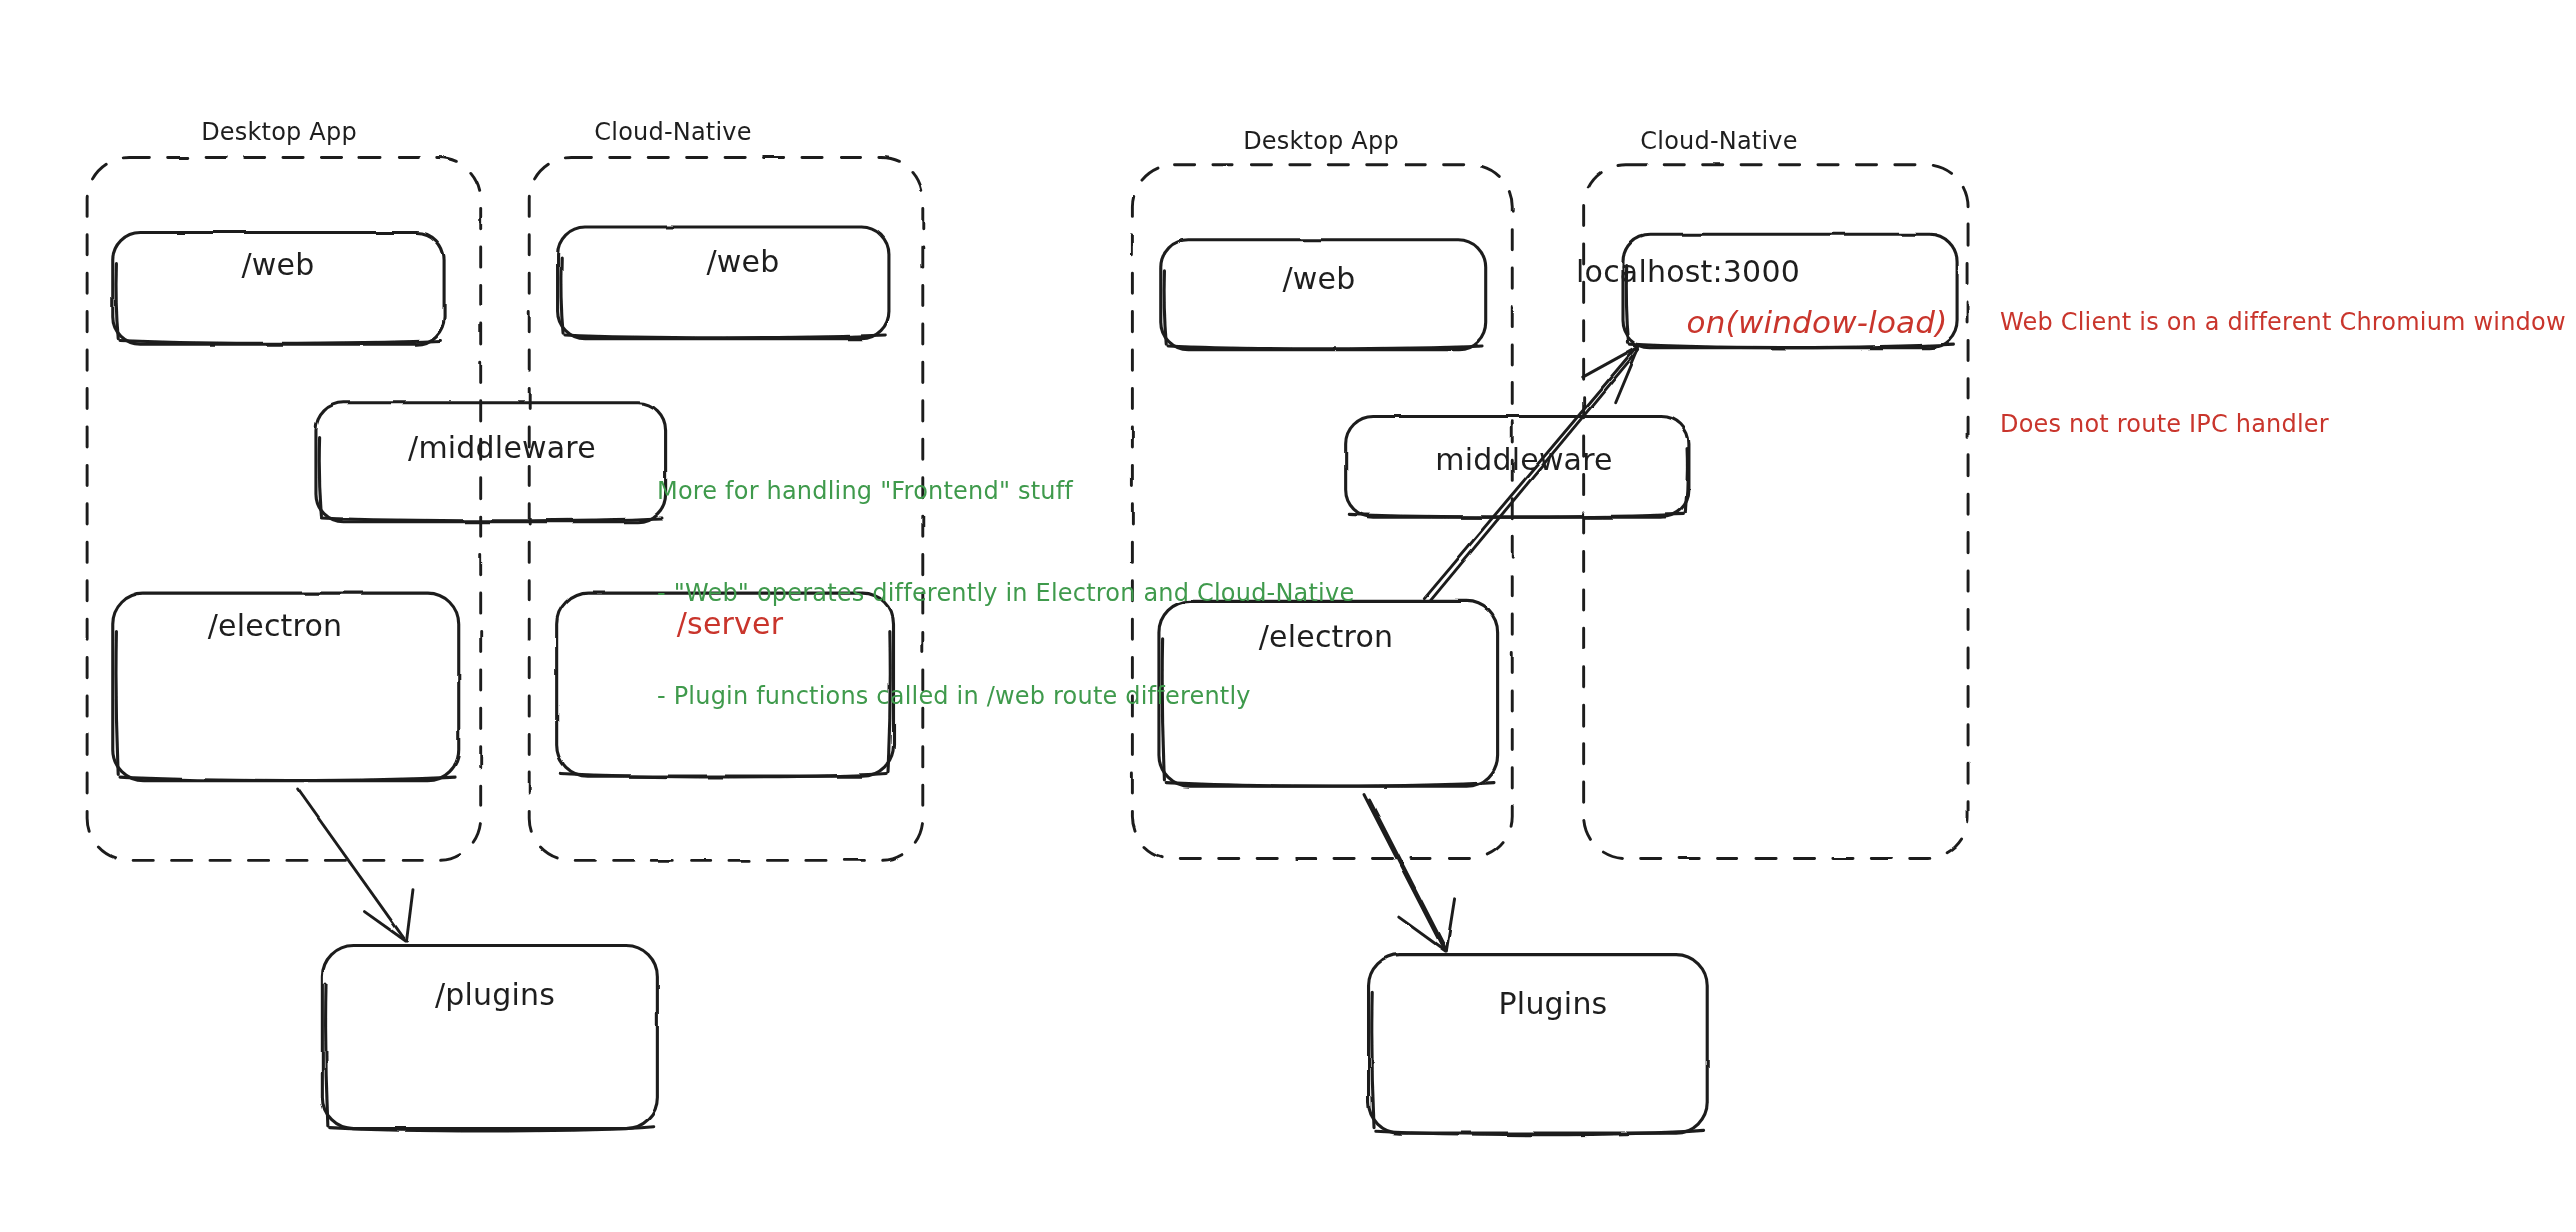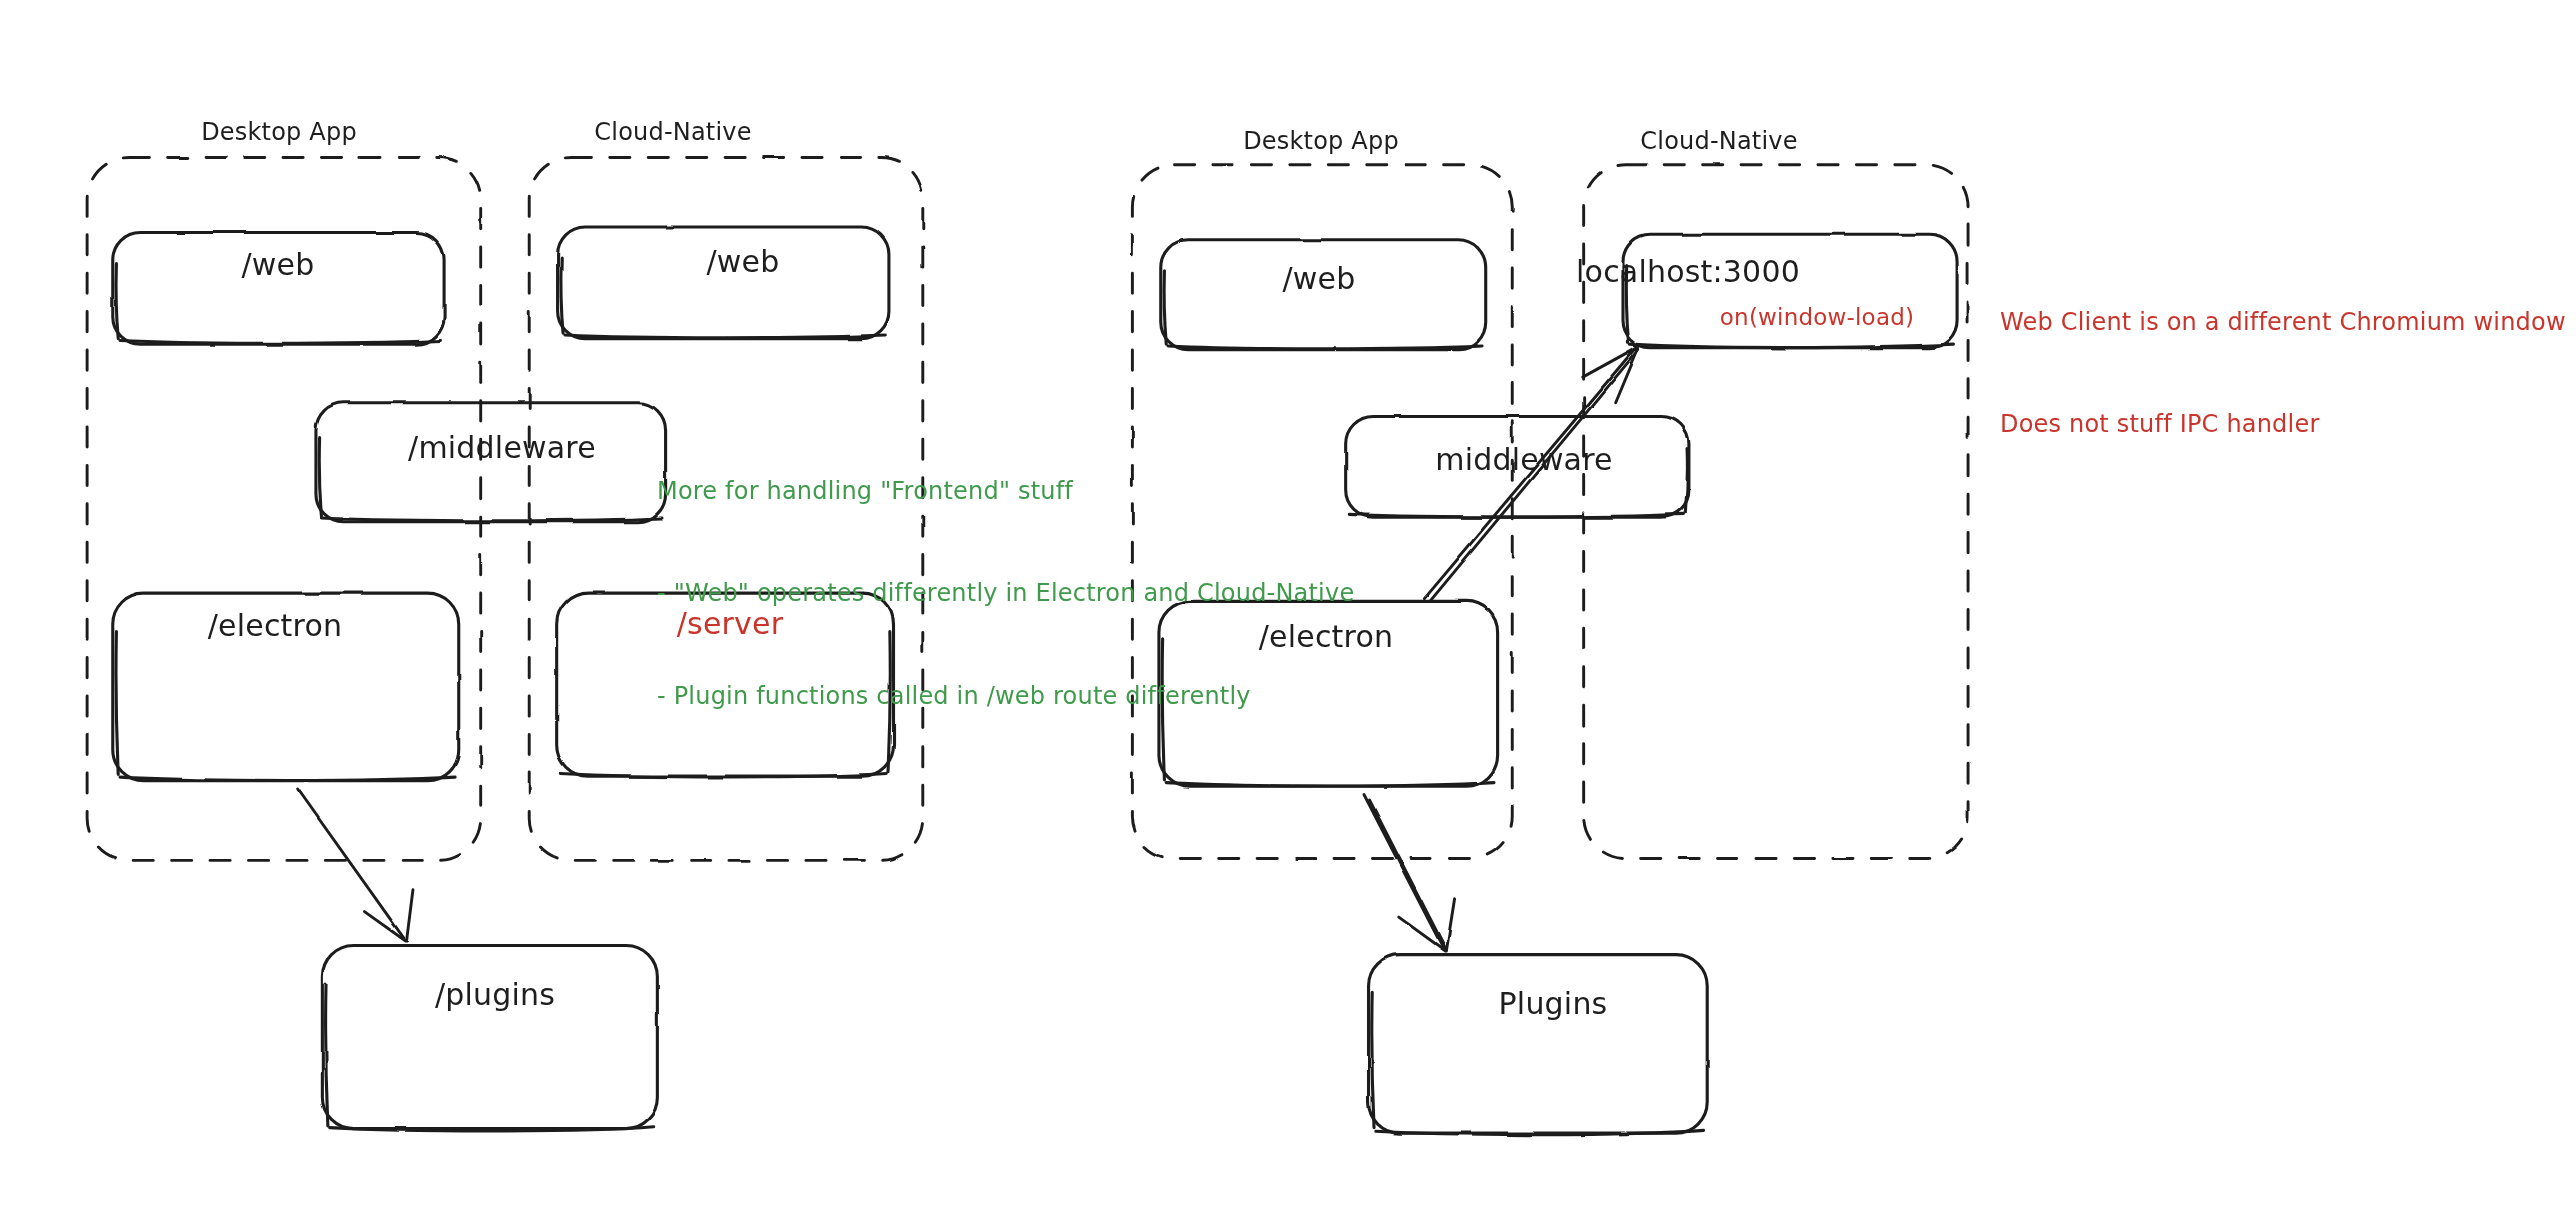--- a/index.html
+++ b/index.html
@@ -39,23 +39,24 @@
     font-size: 24px;
     transform: translateX(-50%);
     text-align: center;
   }
   .node-title {
     font-size: 30px;
     transform: translateX(-50%);
     text-align: center;
   }
   .node-sub {
-    font-size: 23px;
+    font-size: 31px;
     transform: translateX(-50%);
     text-align: center;
+    font-style: italic;
   }
   .note {
     font-size: 24px;
     line-height: 1.42;
   }
   .green { color: #3f9a4c; }
   .red { color: #c9352c; }
 </style>
 </head>
 <body>
@@ -212,17 +213,17 @@
   <div class="lbl node-sub red" style="left:1817px; top:302px;">on(window-load)</div>
 
   <div class="lbl node-title" style="left:1524px; top:440px;">middleware</div>
 
   <div class="lbl node-title" style="left:1326px; top:617px;">/electron</div>
 
   <div class="lbl node-title" style="left:1537px; top:984px;margin-left:16px;">Plugins</div>
 
   <div class="lbl note red" style="left:2000px; top:237px;">
     <div>Web Client is on a different Chromium window</div>
-    <div>Does not stuff IPC handler</div>
+    <div>Does not route IPC handler</div>
   </div>
 
 </div>
 
 
 </body></html>

